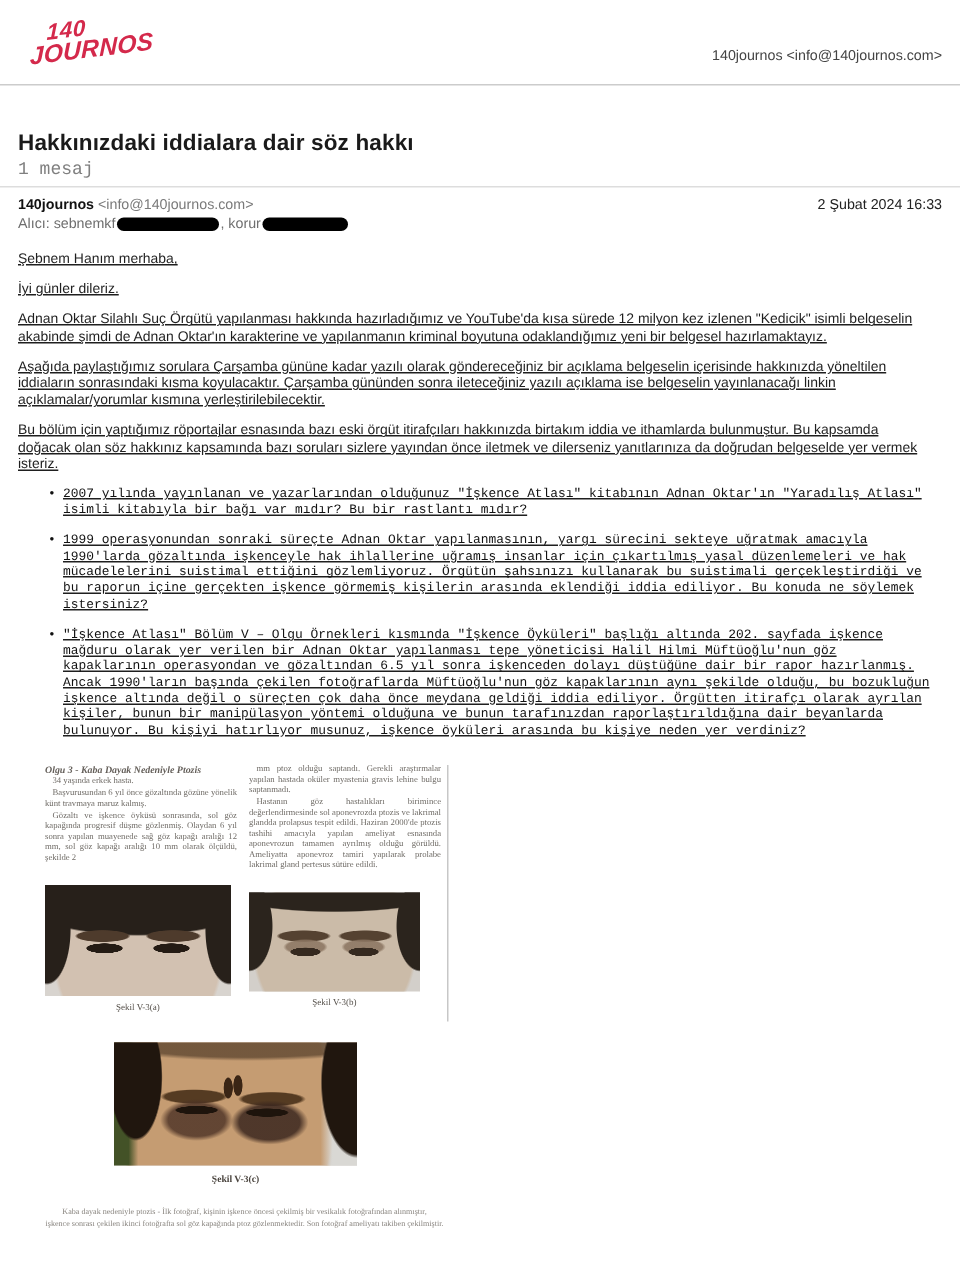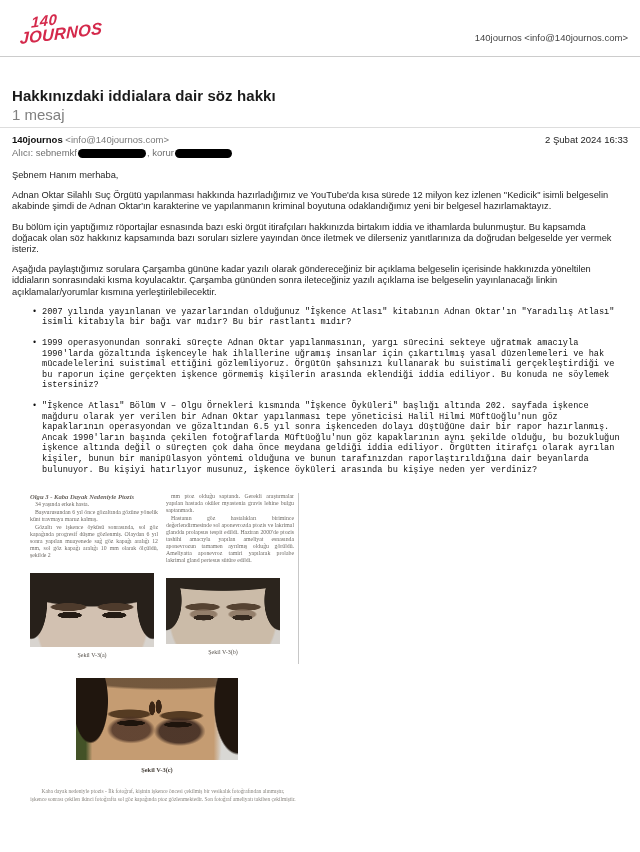--- a/index.html
+++ b/index.html
@@ -25,33 +25,33 @@
     user-select:none;
   }
   .logo .l1{display:block;font-size:15px;letter-spacing:0.5px;margin-left:11px;}
   .logo .l2{display:block;font-size:16.5px;letter-spacing:0.2px;}
   .top-email{font-size:9.5px;color:#444;margin-top:14px;}
   .rule{border:none;border-top:1px solid #cccccc;margin:0 0;}
   .rule-light{border-top:1px solid #dddddd;}
   
   .subject-block{padding:6px 12px 4px 12px;margin-top:24px;}
   .subject{margin:0;font-size:15px;font-weight:bold;color:#1a1a1a;letter-spacing:0.1px;}
-  .mesaj{font-size:15px;color:#808080;margin-top:2px;}
+  .mesaj{font-size:12px;color:#808080;margin-top:2px;font-family:Liberation Mono, monospace;}
   
   .msg-head{padding:6px 12px 0 12px;font-size:9.5px;}
   .mh-row1{display:flex;justify-content:space-between;}
   .from-name{font-weight:bold;color:#111;margin-top:36px;}
   .gray{color:#7a7a7a;}
   .date{color:#222;}
-  .mh-row2{margin-top:2px;color:#6e6e6e;display:flex;align-items:flex-end;}
+  .mh-row2{margin-top:2px;color:#6e6e6e;display:flex;align-items:center;}
   .redact{display:inline-block;height:9px;background:#000;border-radius:5px;vertical-align:middle;margin:0 1px;}
   .redact-1{width:68px;}
   .redact-2{width:57px;}
   
-  .body{padding:12px 18px 0 12px;font-size:9.3px;line-height:11.2px;color:#1f1f1f;}
+  .body{padding:12px 18px 0 12px;font-size:9.3px;line-height:11.2px;color:#1f1f1f;text-decoration:underline;}
   .body p{margin:0 0 9px 0;}
   .mono-head{
     font-family:"Liberation Mono","DejaVu Sans Mono",monospace;
     font-size:9px;font-weight:bold;text-decoration:underline;
     margin:12px 0 8px 0 !important;color:#111;
   }
   .questions{
     list-style:none;margin:0;padding:0 0 0 30px;
     font-family:"Liberation Mono","DejaVu Sans Mono",monospace;
     font-size:8.6px;line-height:10.6px;color:#111;
@@ -164,23 +164,24 @@
     <div class="mh-row2">
       <span>Alıcı: sebnemkf</span>
         <span class="redact redact-1"></span>
         <span>, korur</span>
         <span class="redact redact-2"></span>
     </div>
   </section>
 
   <section class="body">
     <p>Şebnem Hanım merhaba,</p>
+    <p>İyi günler dileriz.</p>
     <p>Adnan Oktar Silahlı Suç Örgütü yapılanması hakkında hazırladığımız ve YouTube'da kısa sürede 12 milyon kez izlenen "Kedicik" isimli belgeselin akabinde şimdi de Adnan Oktar'ın karakterine ve yapılanmanın kriminal boyutuna odaklandığımız yeni bir belgesel hazırlamaktayız.</p>
+    <p>Aşağıda paylaştığımız sorulara Çarşamba gününe kadar yazılı olarak göndereceğiniz bir açıklama belgeselin içerisinde hakkınızda yöneltilen iddiaların sonrasındaki kısma koyulacaktır. Çarşamba gününden sonra ileteceğiniz yazılı açıklama ise belgeselin yayınlanacağı linkin açıklamalar/yorumlar kısmına yerleştirilebilecektir.</p>
     <p>Bu bölüm için yaptığımız röportajlar esnasında bazı eski örgüt itirafçıları hakkınızda birtakım iddia ve ithamlarda bulunmuştur. Bu kapsamda doğacak olan söz hakkınız kapsamında bazı soruları sizlere yayından önce iletmek ve dilerseniz yanıtlarınıza da doğrudan belgeselde yer vermek isteriz.</p>
-    <p>Aşağıda paylaştığımız sorulara Çarşamba gününe kadar yazılı olarak göndereceğiniz bir açıklama belgeselin içerisinde hakkınızda yöneltilen iddiaların sonrasındaki kısma koyulacaktır. Çarşamba gününden sonra ileteceğiniz yazılı açıklama ise belgeselin yayınlanacağı linkin açıklamalar/yorumlar kısmına yerleştirilebilecektir.</p>
     <ul class="questions">
       <li><span>2007 yılında yayınlanan ve yazarlarından olduğunuz "İşkence Atlası" kitabının Adnan Oktar'ın "Yaradılış Atlası" isimli kitabıyla bir bağı var mıdır? Bu bir rastlantı mıdır?</span></li>
       <li><span>1999 operasyonundan sonraki süreçte Adnan Oktar yapılanmasının, yargı sürecini sekteye uğratmak amacıyla 1990'larda gözaltında işkenceyle hak ihlallerine uğramış insanlar için çıkartılmış yasal düzenlemeleri ve hak mücadelelerini suistimal ettiğini gözlemliyoruz. Örgütün şahsınızı kullanarak bu suistimali gerçekleştirdiği ve bu raporun içine gerçekten işkence görmemiş kişilerin arasında eklendiği iddia ediliyor. Bu konuda ne söylemek istersiniz?</span></li>
       <li><span>"İşkence Atlası" Bölüm V – Olgu Örnekleri kısmında "İşkence Öyküleri" başlığı altında 202. sayfada işkence mağduru olarak yer verilen bir Adnan Oktar yapılanması tepe yöneticisi Halil Hilmi Müftüoğlu'nun göz kapaklarının operasyondan ve gözaltından 6.5 yıl sonra işkenceden dolayı düştüğüne dair bir rapor hazırlanmış. Ancak 1990'ların başında çekilen fotoğraflarda Müftüoğlu'nun göz kapaklarının aynı şekilde olduğu, bu bozukluğun işkence altında değil o süreçten çok daha önce meydana geldiği iddia ediliyor. Örgütten itirafçı olarak ayrılan kişiler, bunun bir manipülasyon yöntemi olduğuna ve bunun tarafınızdan raporlaştırıldığına dair beyanlarda bulunuyor. Bu kişiyi hatırlıyor musunuz, işkence öyküleri arasında bu kişiye neden yer verdiniz?</span></li>
     </ul>
   </section>
 
   <section class="scan">
     <div class="scan-upper">
       <div class="scan-cols">

